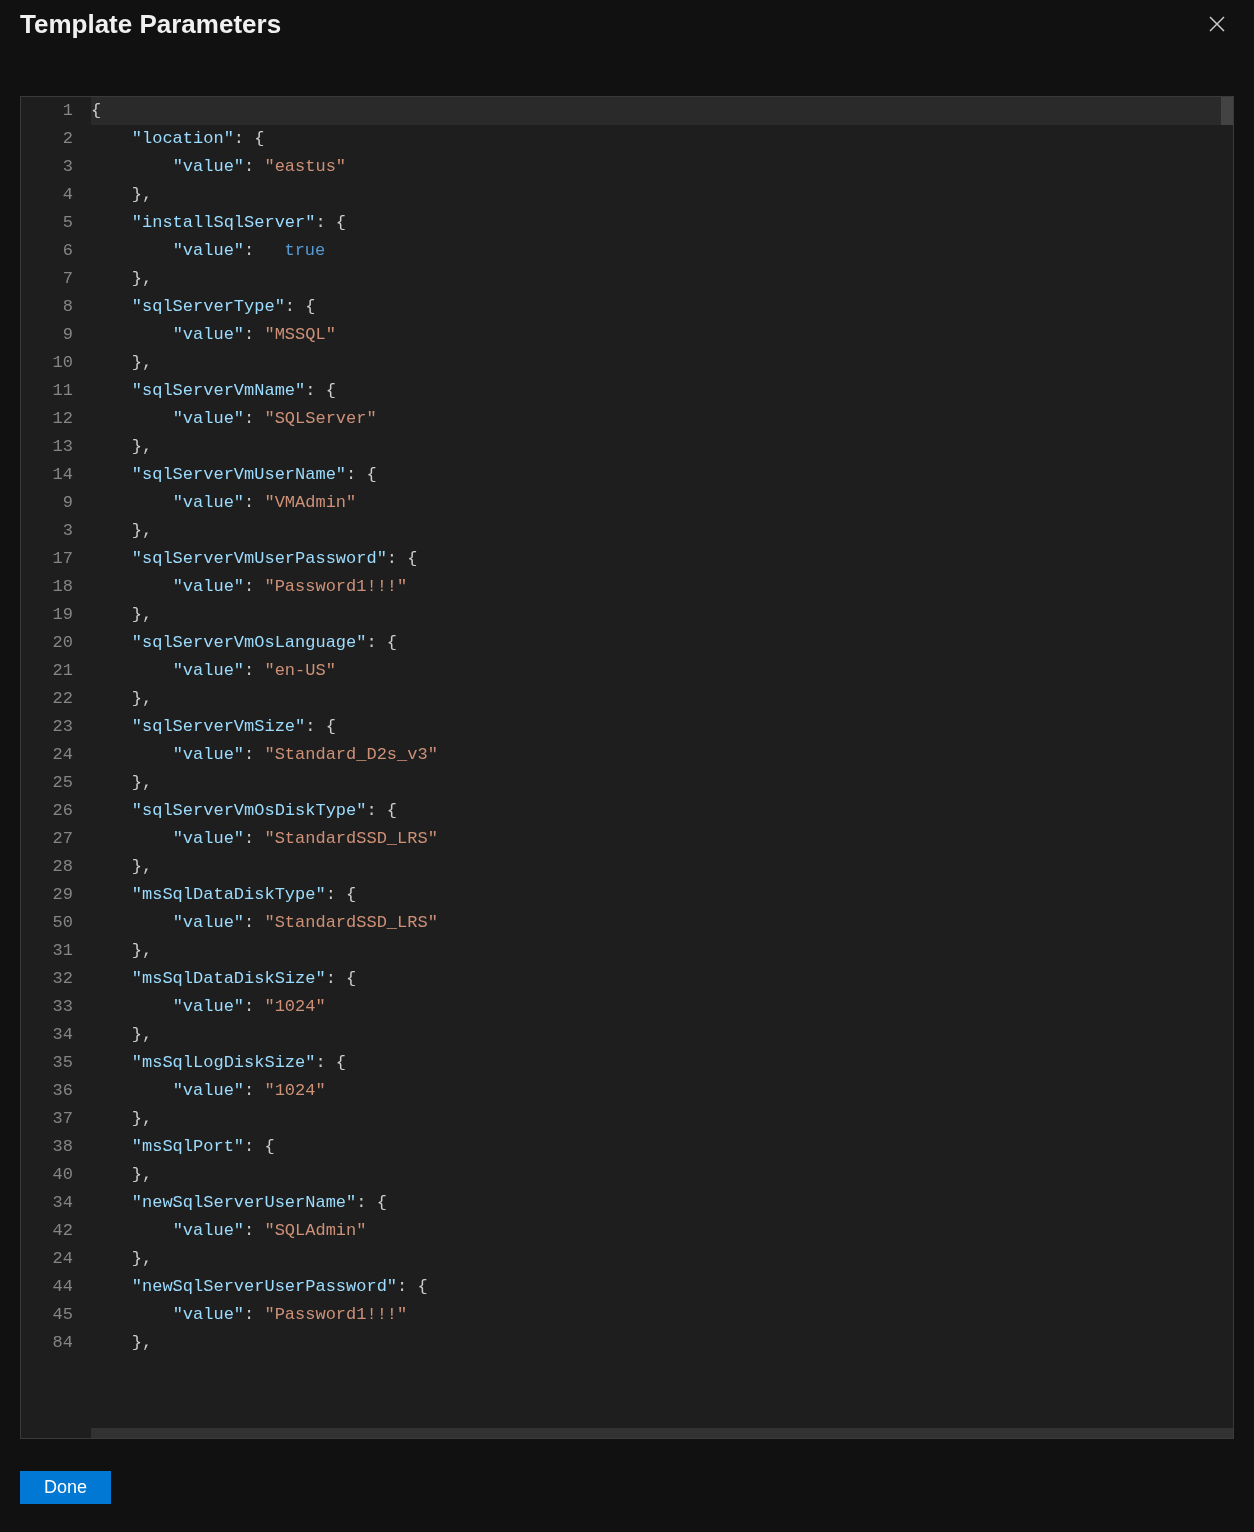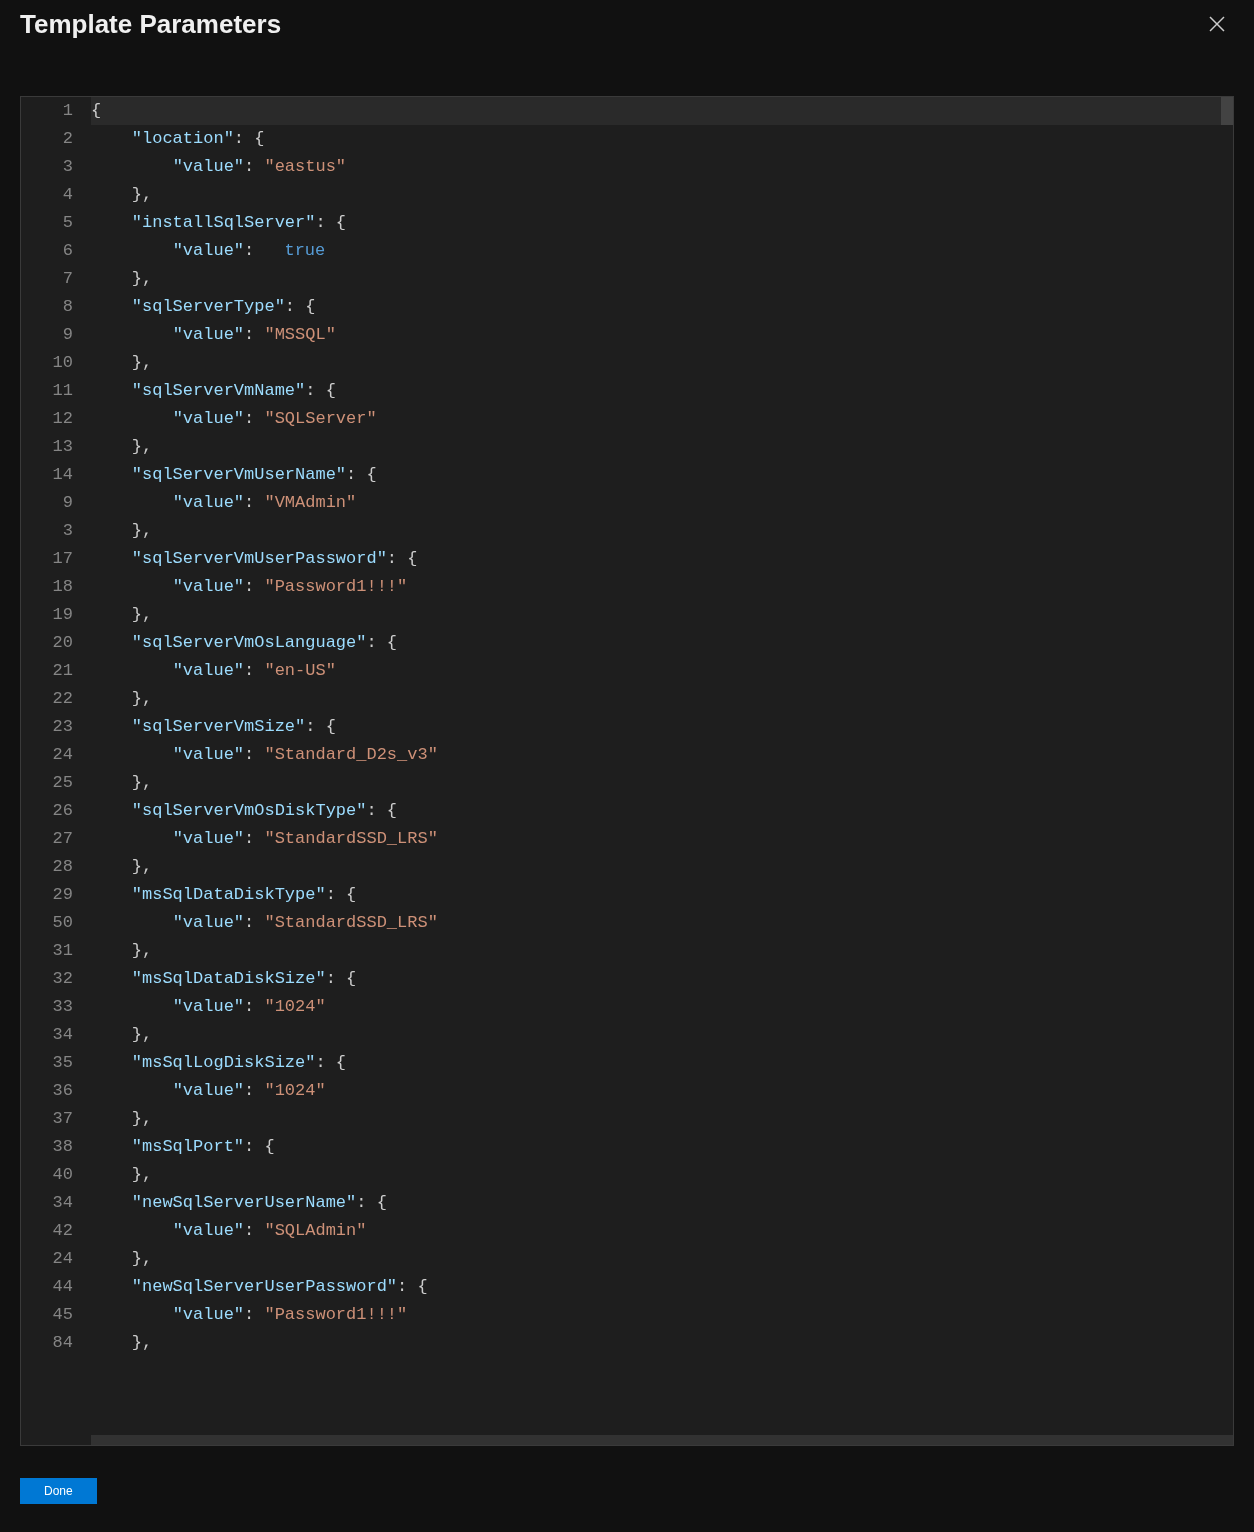--- a/index.html
+++ b/index.html
@@ -107,21 +107,21 @@
     background: rgba(80,80,80,0.4);
   }
 
   .footer {
     padding: 16px 20px 28px 20px;
   }
   .done-btn {
     background: #0078d4;
     color: #ffffff;
     border: none;
-    font-size: 12px;
+    font-size: 18px;
     padding: 6px 24px;
     cursor: pointer;
   }
 </style>
 </head>
 <body>
 
 <div class="panel">
 
   <div class="header">

